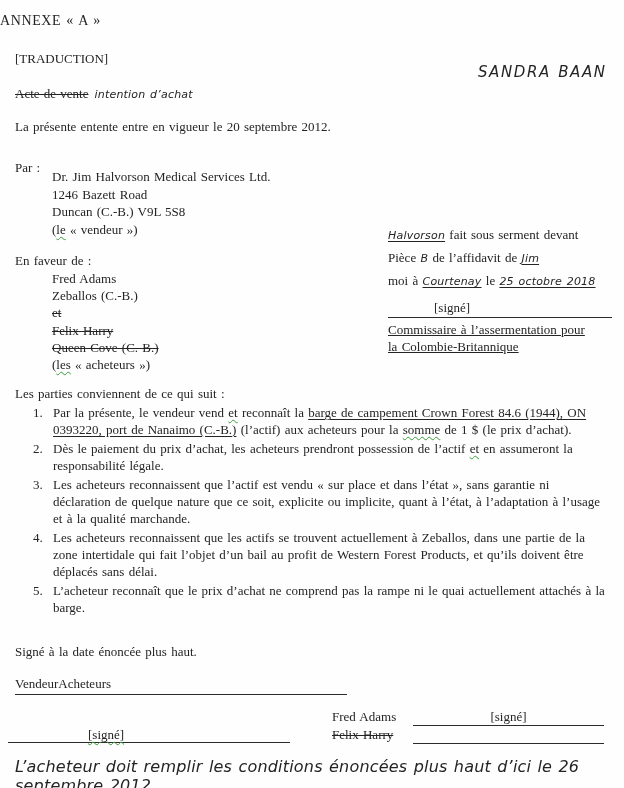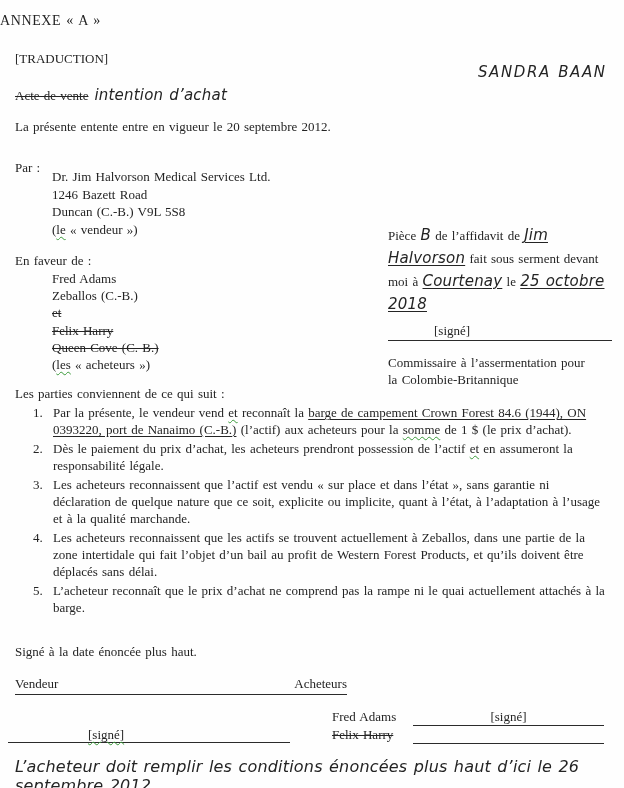--- a/index.html
+++ b/index.html
@@ -1,48 +1,48 @@
 <!DOCTYPE html>
 <html><head>
 <meta charset="utf-8">
 <style>
   html,body { margin:0; padding:0; background:#ffffff; }
   .page {
     position:relative; width:624px; height:788px; background:#fefefe;
     font-family:"Liberation Serif", serif; font-size:13px; color:#242424;
     word-spacing:1px; overflow:hidden;
   }
-  .hw { font-family:"DejaVu Sans", sans-serif; font-style:italic; letter-spacing:0.2px; font-size:15px; }
+  .hw { font-family:"DejaVu Sans", sans-serif; font-style:italic; letter-spacing:0.2px; font-size:11px; }
   .strike { text-decoration:line-through; text-decoration-thickness:1px; }
   .u { text-decoration-line:underline; text-decoration-thickness:1px; text-underline-offset:2px; }
   .sq { text-decoration-line:underline; text-decoration-style:wavy; text-decoration-color:#3a9a3a; text-decoration-thickness:1px; text-underline-offset:2px; }
 
   .title { position:absolute; top:13px; left:0; right:0; text-align:left; font-size:14px; letter-spacing:0.6px; }
   .traduction { position:absolute; top:51px; left:15px; }
   .sandra { position:absolute; top:63px; left:478px; letter-spacing:1.6px; font-size:15px; }
   .acte-line { position:absolute; top:86px; left:15px; }
   .acte-line .repl { margin-left:6px; }
   .intro { position:absolute; top:119px; left:15px; }
   .par { position:absolute; top:160px; left:15px; }
   .vendor { position:absolute; top:168px; left:52px; line-height:17.5px; }
   .favor { position:absolute; top:253px; left:15px; }
   .buyers { position:absolute; top:270px; left:52px; line-height:17.2px; }
 
   .affidavit { position:absolute; top:224px; left:388px; width:230px; }
   .aff-l { line-height:22px; }
   .aff-sig { margin-top:7px; width:178px; border-bottom:1.5px solid #2b2b2b; height:17px; padding-left:46px; box-sizing:content-box; }
-  .aff-comm { line-height:17px; margin-top:13px; }
+  .aff-comm { line-height:17px; margin-top:3px;text-decoration:underline; }
 
   .agreement { position:absolute; top:385px; left:15px; width:596px; line-height:17px; }
   .item { display:flex; margin-top:2px; }
   .item .num { width:20px; margin-left:18px; flex:none; }
   .item .itext { flex:1; }
 
   .closing { position:absolute; top:644px; left:15px; }
-  .sig-head { position:absolute; top:676px; left:15px; width:332px; display:flex; justify-content:space-between; border-bottom:1.5px solid #2b2b2b; padding-bottom:2px; }
+  .sig-head { position:absolute; top:676px; left:15px; width:332px; display:flex; justify-content:flex-start; border-bottom:1.5px solid #2b2b2b; padding-bottom:2px; }
   .sig-left-name { position:absolute; top:709px; left:15px; }
   .sig-left-line { position:absolute; top:727px; left:8px; width:282px; border-bottom:1.5px solid #2b2b2b; height:16px; padding-left:80px; box-sizing:border-box; }
   .sig-right { position:absolute; top:709px; left:332px; width:272px; }
   .srow { display:flex; height:18px; align-items:flex-start; }
   .srow .sname { width:81px; flex:none; }
   .srow .sline { flex:1; border-bottom:1.5px solid #2b2b2b; height:16px; text-align:center; }
   .footnote { position:absolute; top:757px; left:15px; font-size:16px; }
 </style>
 </head>
 <body>
@@ -73,22 +73,22 @@
   <div class="buyers">
     <div>Fred Adams</div>
     <div>Zeballos (C.-B.)</div>
     <div><span class="strike">et</span></div>
     <div><span class="strike">Felix Harry</span></div>
     <div><span class="strike">Queen Cove (C. B.)</span></div>
     <div><span>(</span><span class="sq">les</span><span> « acheteurs »)</span></div>
   </div>
 
   <div class="affidavit">
+    <div class="aff-l"><span class="hw u">Halvorson</span><span> fait sous serment devant</span></div>
     <div class="aff-l"><span>Pièce </span><span class="hw">B</span><span> de l’affidavit de </span><span class="hw u">Jim</span></div>
-    <div class="aff-l"><span class="hw u">Halvorson</span><span> fait sous serment devant</span></div>
     <div class="aff-l"><span>moi à </span><span class="hw u">Courtenay</span><span> le </span><span class="hw u">25 octobre 2018</span></div>
     <div class="aff-sig"><span>[signé]</span></div>
     <div class="aff-comm">
       <div>Commissaire à l’assermentation pour</div>
       <div>la Colombie-Britannique</div>
     </div>
   </div>
 
   <div class="agreement">
     <div class="agree-intro">Les parties conviennent de ce qui suit :</div>

